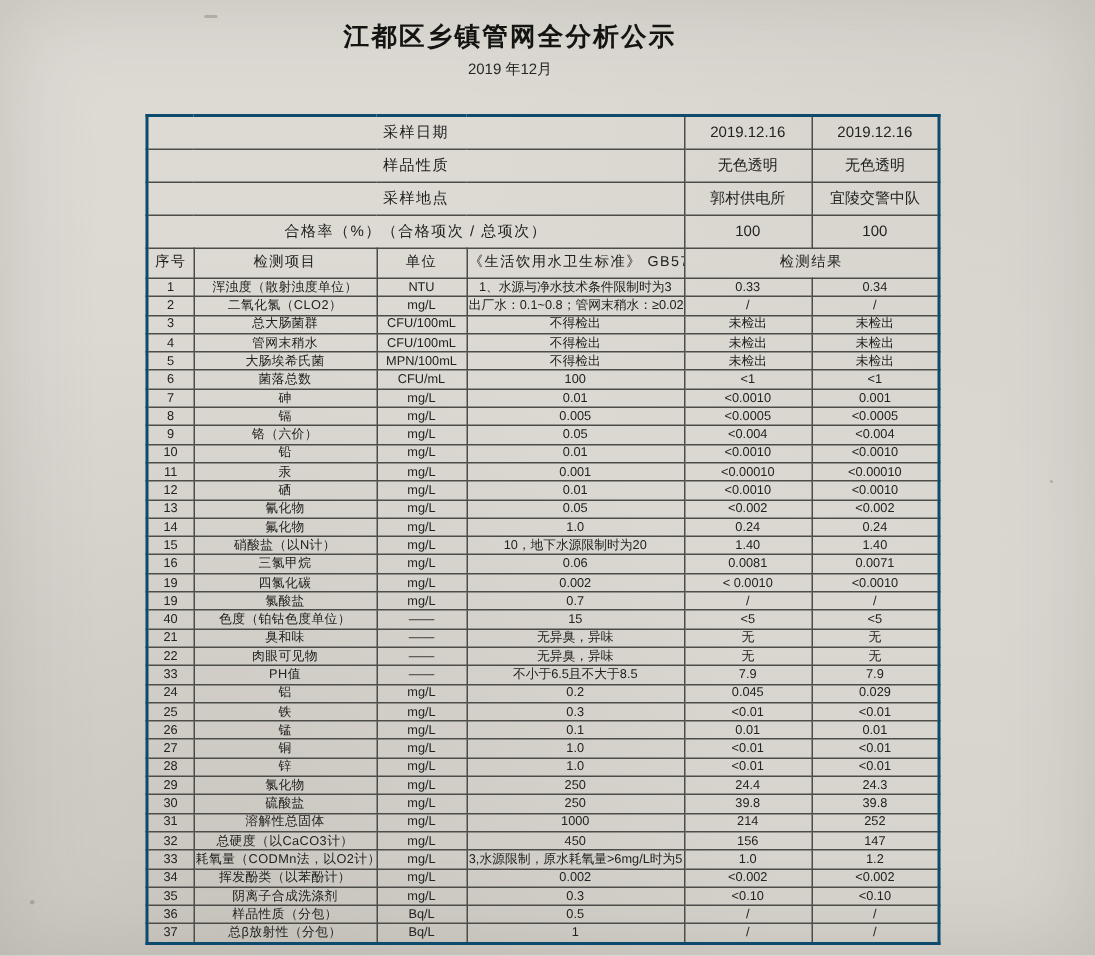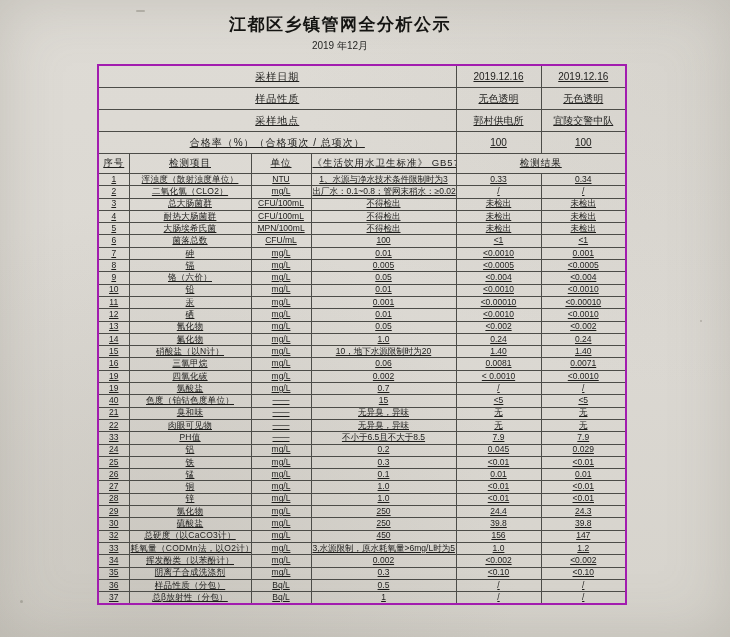--- a/index.html
+++ b/index.html
@@ -31,26 +31,25 @@
     color: #141412;
   }
   .doc-subtitle {
     font-size: 10px;
     margin-top: 3px;
     color: #262624;
   }
   table.analysis {
     position: absolute;
     left: 97px;
-    top: 64px;
+    top: 76px;
     width: 528px;
     border-collapse: collapse;
     table-layout: fixed;
-    border: 2px solid #a21caf;
-    text-decoration: underline;
+    border: 2px solid #0c4a6e;
   }
   table.analysis td {
     border: 1px solid #4c4c48;
     padding: 0 1px;
     text-align: center;
     vertical-align: middle;
     font-size: 8.5px;
     height: 11.3px;
     line-height: 1.15;
     white-space: nowrap;
@@ -152,21 +151,21 @@
       <tr>
     <td>3</td>
     <td class="cell-item">总大肠菌群</td>
     <td>CFU/100mL</td>
     <td class="cell-standard">不得检出</td>
     <td>未检出</td>
     <td>未检出</td>
   </tr>
       <tr>
     <td>4</td>
-    <td class="cell-item">耐热大肠菌群</td>
+    <td class="cell-item">管网末稍水</td>
     <td>CFU/100mL</td>
     <td class="cell-standard">不得检出</td>
     <td>未检出</td>
     <td>未检出</td>
   </tr>
       <tr>
     <td>5</td>
     <td class="cell-item">大肠埃希氏菌</td>
     <td>MPN/100mL</td>
     <td class="cell-standard">不得检出</td>
@@ -357,20 +356,28 @@
     <td>24.4</td>
     <td>24.3</td>
   </tr>
       <tr>
     <td>30</td>
     <td class="cell-item">硫酸盐</td>
     <td>mg/L</td>
     <td class="cell-standard">250</td>
     <td>39.8</td>
     <td>39.8</td>
+  </tr>
+      <tr>
+    <td>31</td>
+    <td class="cell-item">溶解性总固体</td>
+    <td>mg/L</td>
+    <td class="cell-standard">1000</td>
+    <td>214</td>
+    <td>252</td>
   </tr>
       <tr>
     <td>32</td>
     <td class="cell-item">总硬度（以CaCO3计）</td>
     <td>mg/L</td>
     <td class="cell-standard">450</td>
     <td>156</td>
     <td>147</td>
   </tr>
       <tr>

